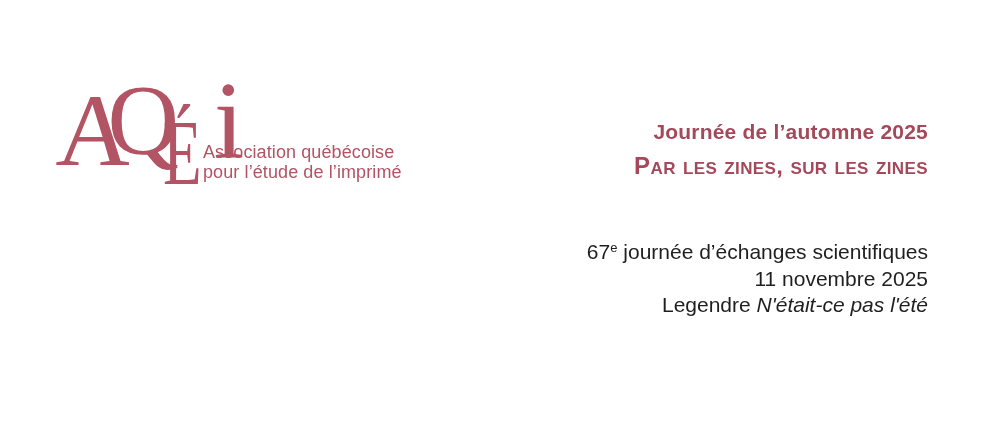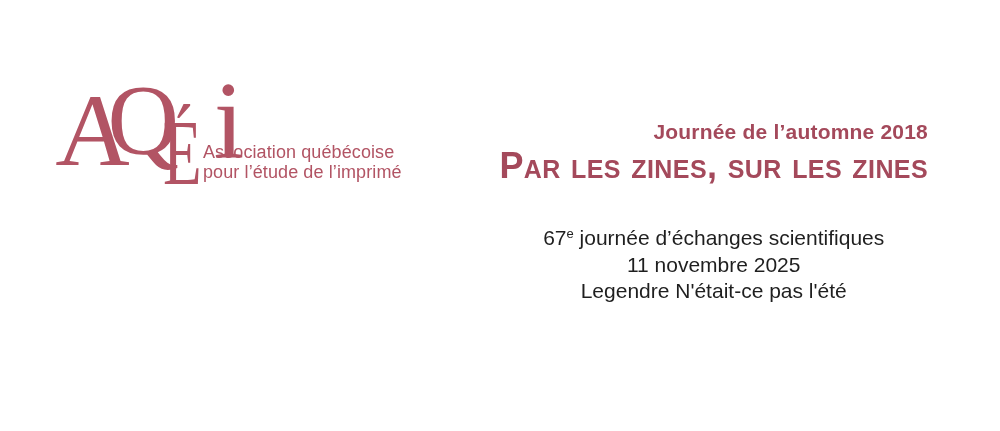--- a/index.html
+++ b/index.html
@@ -57,62 +57,61 @@
     white-space: nowrap;
   }
   .kicker {
     font-size: 21px;
     font-weight: 700;
     line-height: 26px;
     letter-spacing: 0.2px;
     color: var(--accent-color, #a4495b);
   }
   .title {
-    font-size: 36px;
+    font-size: 24px;
     font-weight: 700;
     font-variant: small-caps;
     line-height: 38px;
     margin-top: 2px;
     letter-spacing: 0.4px;
     color: var(--accent-color, #a4495b);
   }
   .details {
-    margin-top: 36px;
+    margin-top: 50px;
     font-size: 21px;
     line-height: 26.5px;
     color: var(--details-color, #1f1f1f);
-    text-align: center;
   }
   .details .line { white-space: nowrap; }
   .sup {
     font-size: 13px;
     vertical-align: 7px;
   }
-  .venue-name { }
+  .venue-name { font-style: italic; }
 </style>
 </head>
 <body>
 
 <div class="page">
 
   <div class="logo">
     <div class="logo-word">
       <span class="glyph-a">A</span>
       <span class="glyph-q">Q</span>
       <span class="glyph-e">É</span>
       <span class="glyph-i">i</span>
     </div>
     <div class="logo-tagline">
       <div>Association québécoise</div>
       <div>pour l’étude de l’imprimé</div>
     </div>
   </div>
 
   <div class="right-col">
-    <div class="kicker">Journée de l’automne 2018</div>
+    <div class="kicker">Journée de l’automne 2025</div>
     <div class="title">Par les zines, sur les zines</div>
 
     <div class="details">
       <div class="line"><span>67</span><span class="sup">e</span><span> journée d’échanges scientifiques</span></div>
       <div class="line">11 novembre 2025</div>
       <div class="line"><span>Legendre </span><span class="venue-name">N'était-ce pas l'été</span></div>
     </div>
   </div>
 
 </div>

